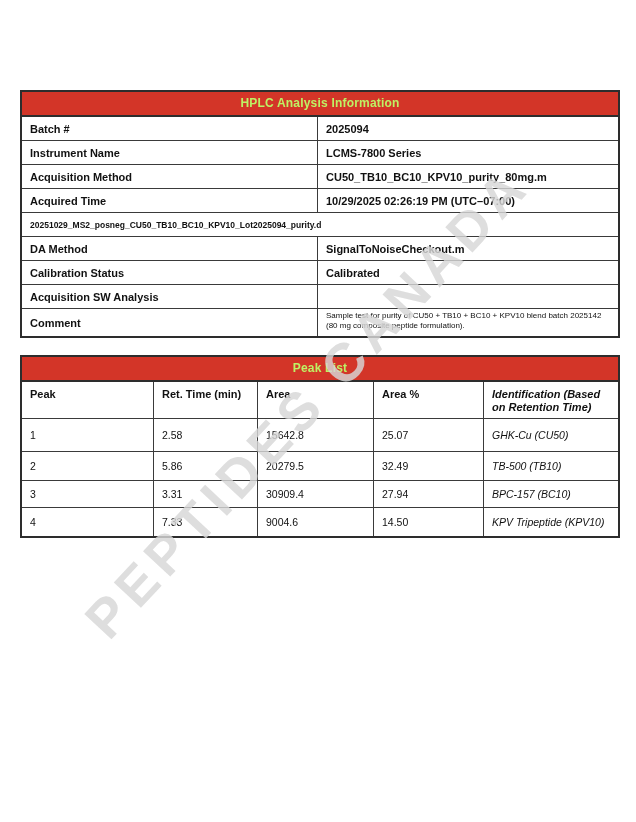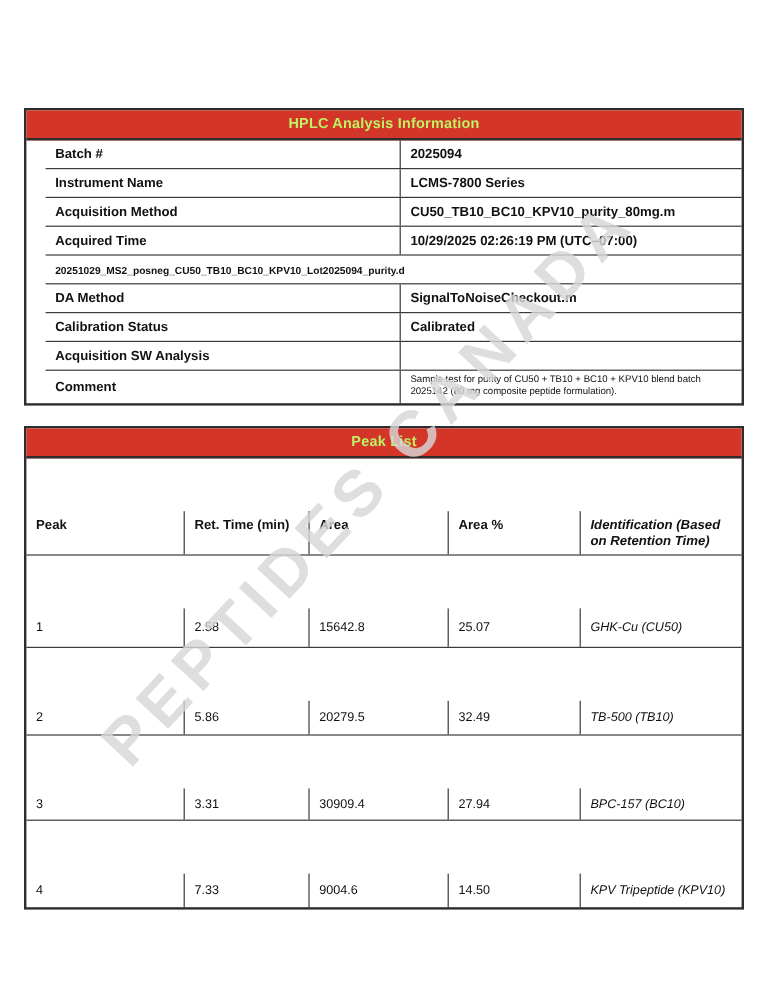--- a/index.html
+++ b/index.html
@@ -17,21 +17,21 @@
   .tbl-title {
     background:#d33528; color:#bef264; font-weight:bold;
     font-size:12px; text-align:center;
     height:25px; line-height:23px;
     border-bottom:2px solid #2d2d2d;
     letter-spacing:0.2px;
   }
 
   
   #info-table { top:90px; }
-  .irow { display:flex; border-bottom:1.5px solid #3a3a3a;margin-left:16px; }
+  .irow { display:flex; border-bottom:1.5px solid #3a3a3a; }
   .irow:last-child { border-bottom:none; }
   .irow { height:24px; }
   .irow.tall { height:27px; }
   .ilabel {
     width:296px; flex:0 0 296px; border-right:1.5px solid #3a3a3a;
     font-weight:bold; font-size:11px;
     display:flex; align-items:center; padding-left:8px;
   }
   .ivalue {
     flex:1 1 auto; font-weight:bold; font-size:11px;
@@ -40,21 +40,20 @@
   .ivalue.small { font-size:8.5px; }
   .ivalue.comment { font-size:8px; font-weight:normal; line-height:1.25;
     align-items:flex-start; padding-top:2px; display:block; }
 
   
   #peak-table { top:355px; }
   .prow {
     display:grid;
     grid-template-columns:132px 104px 116px 110px 1fr;
     border-bottom:1.5px solid #3a3a3a;
-    margin-top:44px;
   }
   .prow:last-child { border-bottom:none; }
   .pcell { border-right:1.5px solid #3a3a3a; padding-left:8px; }
   .pcell:last-child { border-right:none;font-style:italic; }
   .phead-row .pcell {
     font-weight:bold; font-size:11px; line-height:1.2;
     padding-top:6px; padding-right:6px; height:36px;
   }
   .pdata-row .pcell {
     font-size:10.5px; display:flex; align-items:center;

